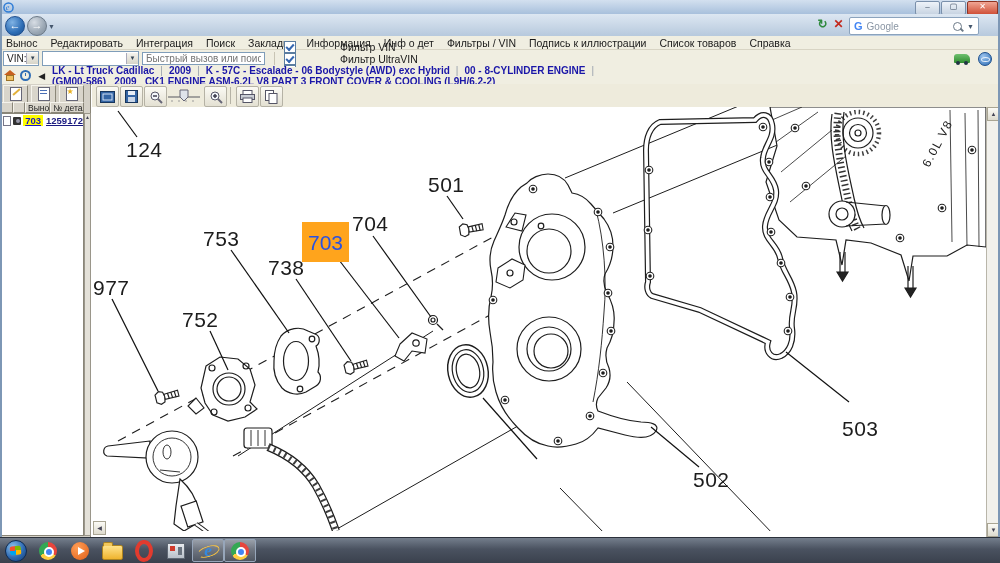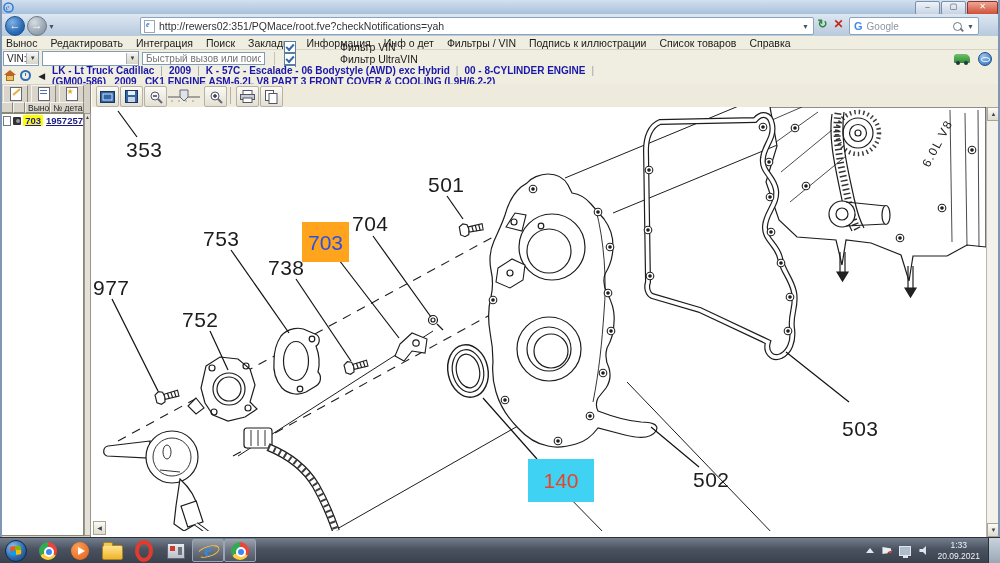--- a/index.html
+++ b/index.html
@@ -165,25 +165,20 @@
   <div id="caption-buttons">
     <div class="capbtn">–</div>
     <div class="capbtn">▢</div>
     <div class="capbtn close">✕</div>
   </div>
 
   <div id="addressbar">
     <div class="navcirc" style="left:5px">←</div>
     <div class="navcirc fwd" style="left:27px">→</div>
     <div id="nav-caret">▼</div>
-    <div id="url-field">
-      <span class="page-ico"></span>
-      <span id="url-text">http://rewers02:351/PQMace/root.fve?checkNotifications=yah</span>
-      <span id="url-dd">▼</span>
-    </div>
     <div class="addr-btn" id="refresh-btn">↻</div>
     <div class="addr-btn" id="stop-btn">✕</div>
     <div id="search-box">
       <span id="g-logo">G</span>
       <span>Google</span>
       <span id="search-mag"></span>
       <span id="search-dd">▼</span>
     </div>
   </div>
 
@@ -254,21 +249,21 @@
       <div class="hc" style="width:13px"></div>
       <div class="hc" style="width:12px"></div>
       <div class="hc" style="width:25px">Вынос</div>
       <div class="hc" style="width:34px">№ детали</div>
     </div>
     <div id="parts-list">
         <div class="part-row">
           <span class="row-cb"></span>
           <span class="photo-icon"></span>
           <span class="callout-link">703</span>
-          <span class="pn-link">1957257</span>
+          <span class="pn-link">1259172</span>
         </div>
       </div>
     <div id="side-scroll">
       <div class="arr">▲</div>
     </div>
   </div>
 
   <div id="diag-toolbar">
     <div class="dbtn" style="left:4px">
       <svg width="15" height="12">
@@ -524,39 +519,27 @@
       </div>
     <div class="tb-btn">
         <span class="ic-tool"></span>
       </div>
     <div class="tb-btn pressed">
         <span class="ic-ie"></span>
       </div>
     <div class="tb-btn pressed">
         <span class="ic-chrome"></span>
       </div>
-    <div id="tray">
-      <span class="tray-ic ic-hidden"></span>
-      <span class="tray-ic ic-flag"></span>
-      <span class="tray-ic ic-net"></span>
-      <span class="tray-ic ic-vol"></span>
-      <div id="clock">
-        <div>1:33</div>
-        <div>20.09.2021</div>
-      </div>
-      <div id="show-desktop"></div>
-    </div>
   </div>
 
   <div class="frame" style="left:0"></div>
   <div class="frame" style="right:0"></div>
-<div class="callout" style="left: 126px; top: 139px;">353</div>
+<div class="callout" style="left: 126px; top: 139px;">124</div>
     <div class="callout" style="left: 428px; top: 174px;">501</div>
     <div class="callout" style="left: 203px; top: 228px;">753</div>
     <div class="callout" style="left: 268px; top: 257px;">738</div>
     <div class="callout box" style="left: 302px; top: 222px; background: rgb(255, 164, 28); color: rgb(42, 82, 224); width: 47px; height: 40px;">703</div>
     <div class="callout" style="left: 352px; top: 213px;">704</div>
     <div class="callout" style="left: 93px; top: 277px;">977</div>
     <div class="callout" style="left: 182px; top: 309px;">752</div>
-    <div class="callout box" style="left: 528px; top: 459px; background: rgb(63, 210, 242); color: rgb(232, 67, 44); width: 66px; height: 43px;">140</div>
     <div class="callout" style="left: 693px; top: 469px;">502</div>
     <div class="callout" style="left: 842px; top: 404px; margin-top: 14px;">503</div>
   </div>
 
 </body></html>

